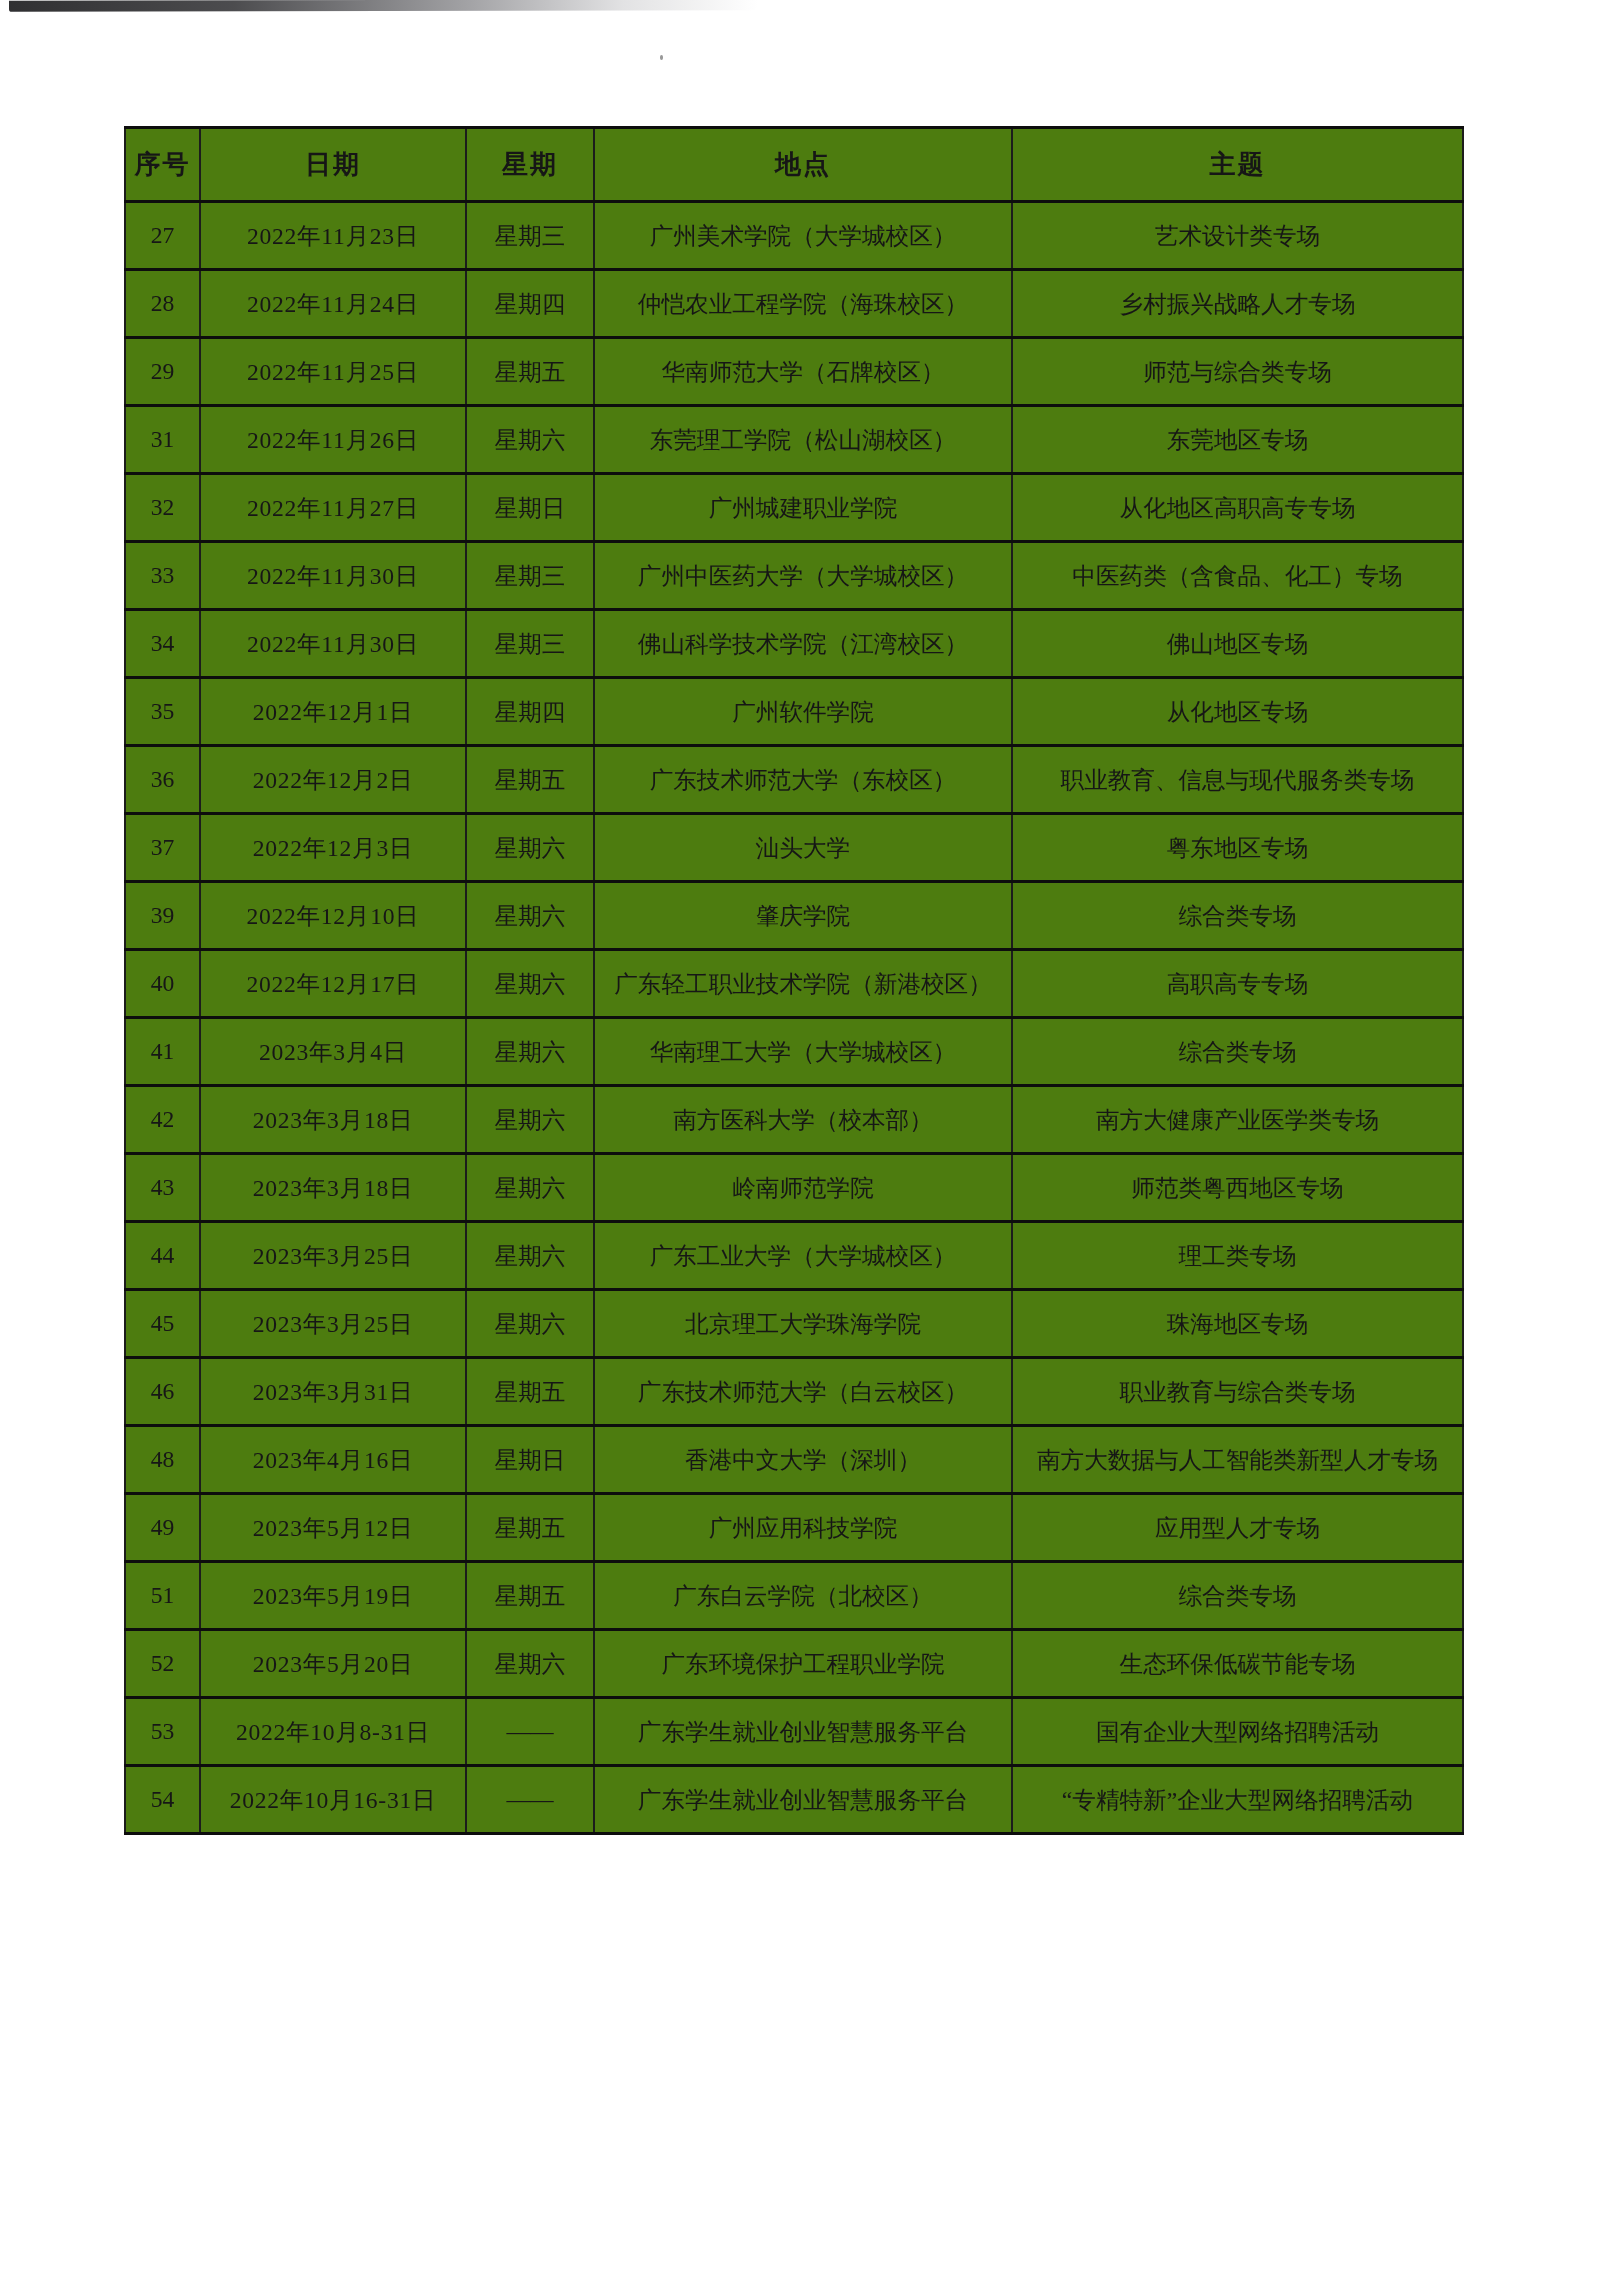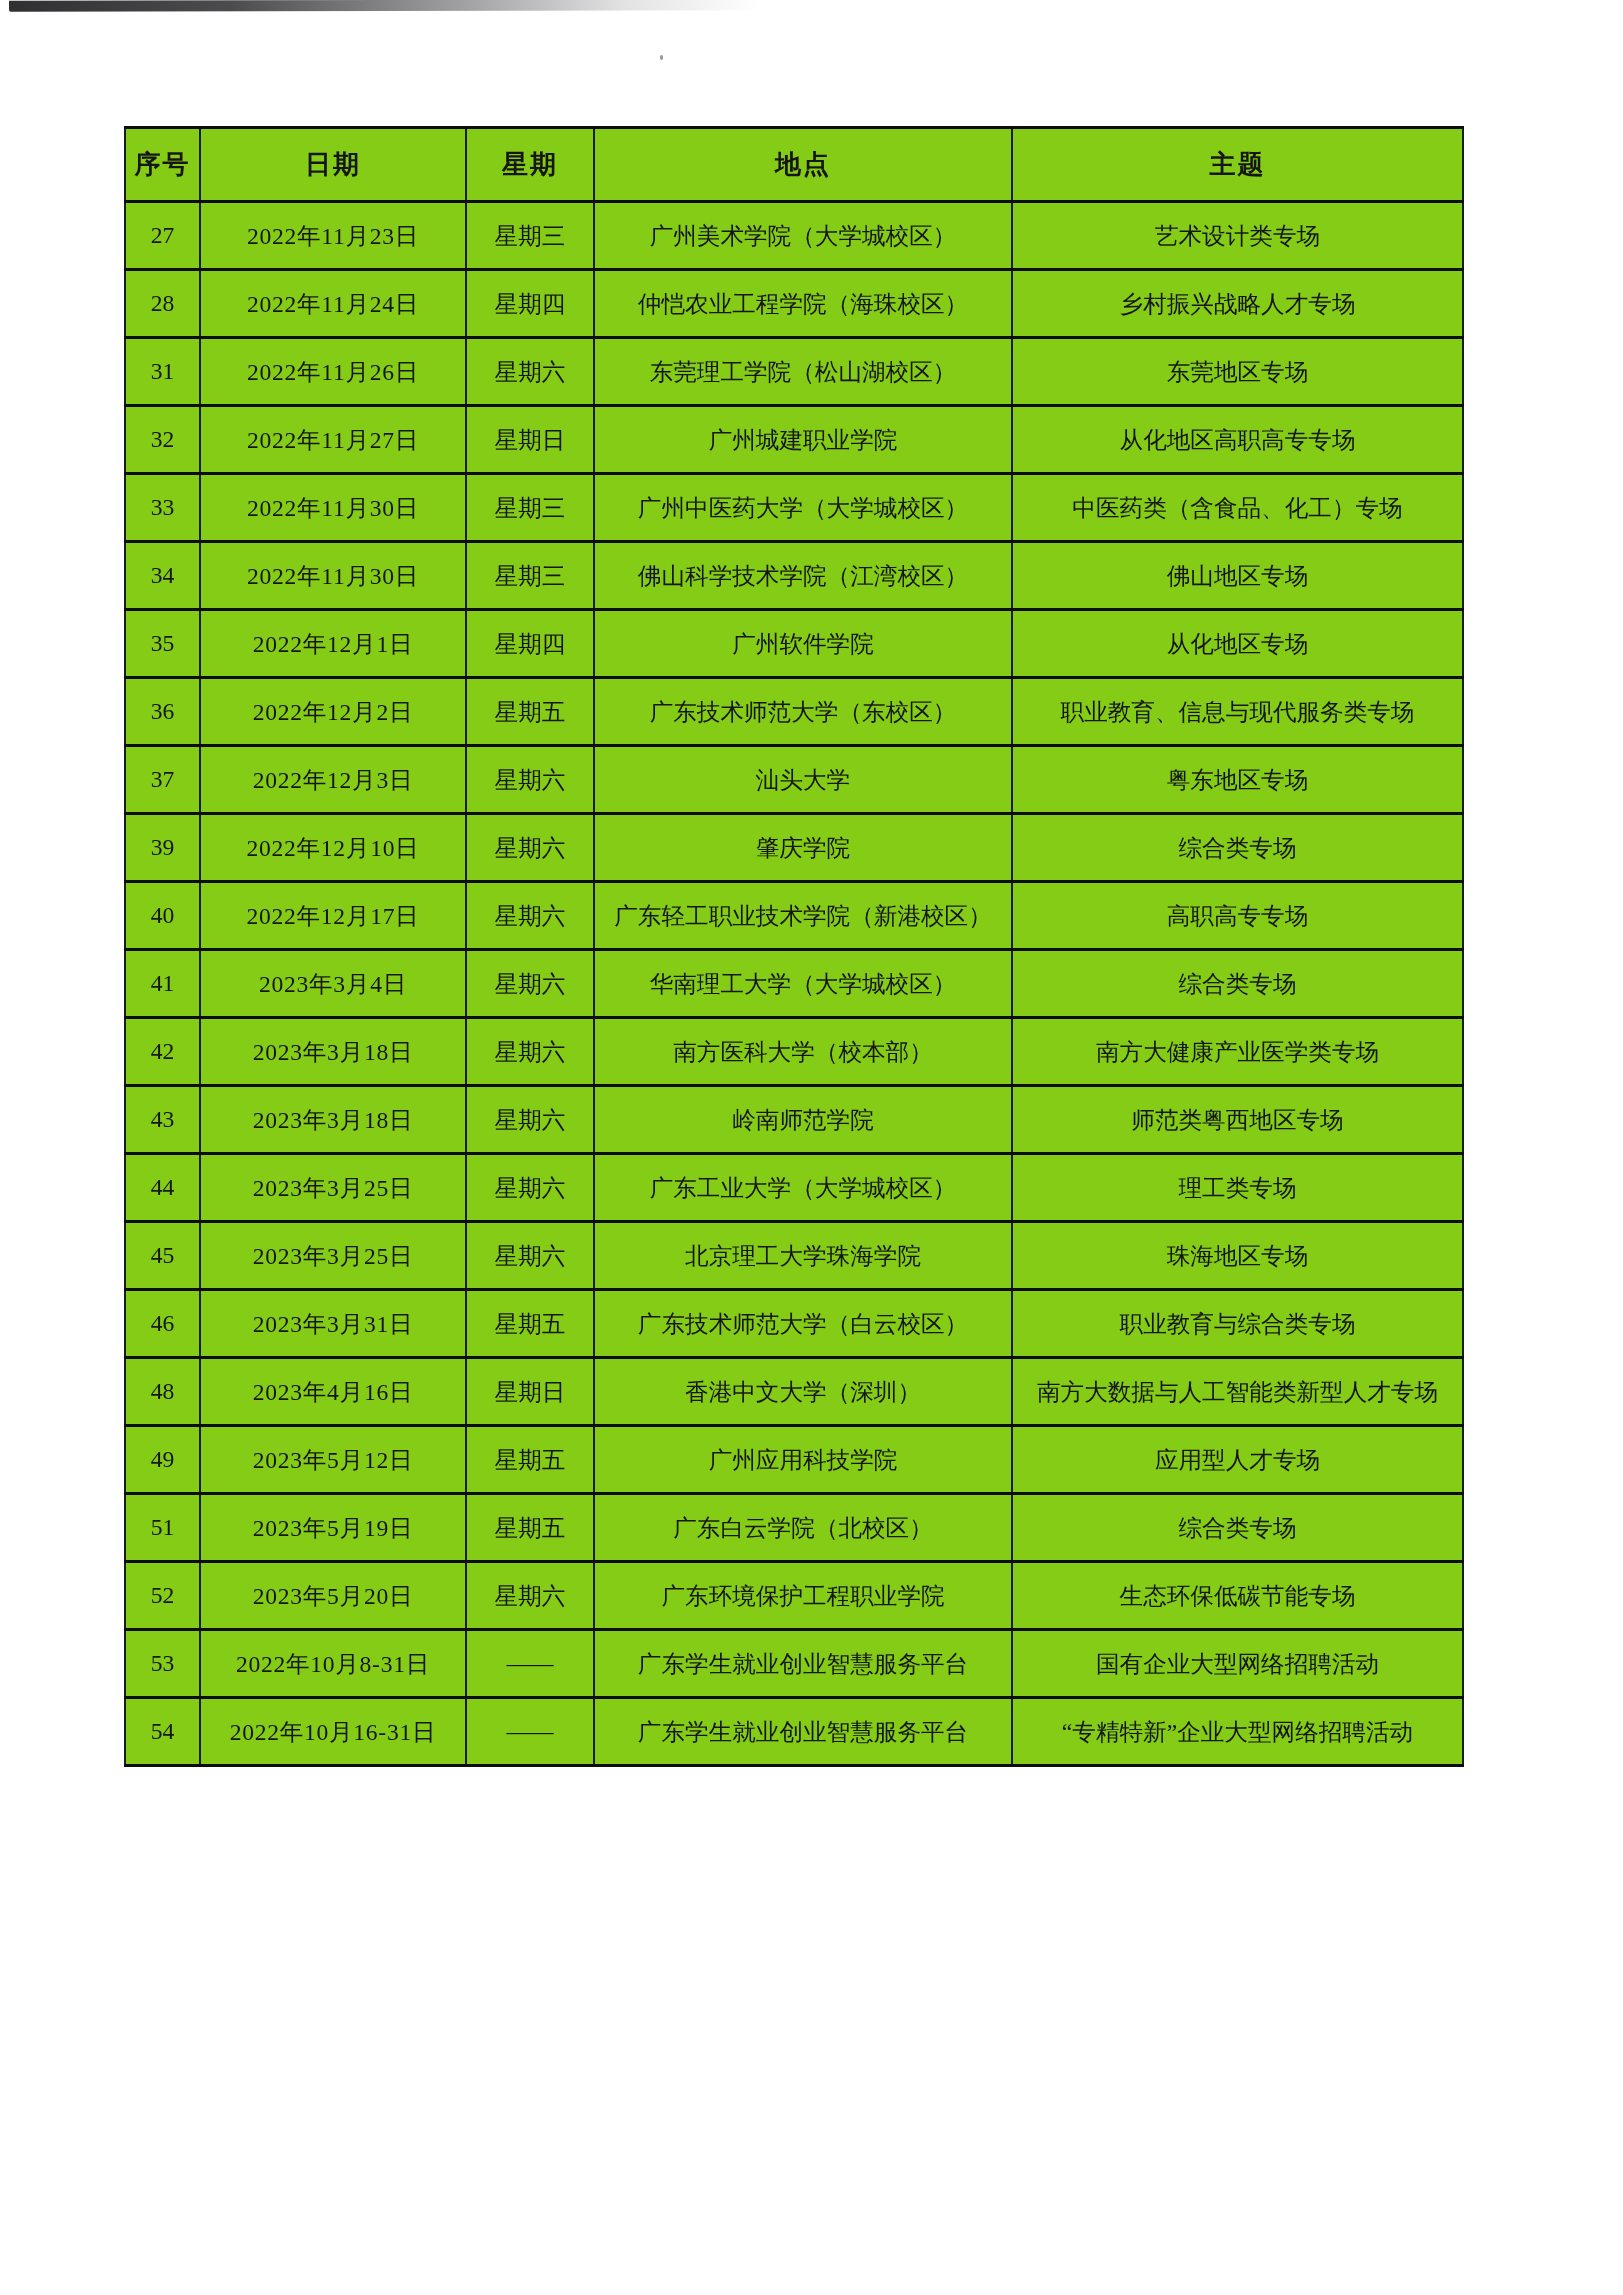--- a/index.html
+++ b/index.html
@@ -40,21 +40,21 @@
   .speck-2 { left: 1216px; top: 1337px; width: 4.6px; height: 3.3px; }
 
   
   table.doc-table {
     position: absolute;
     left: 124px;
     top: 126px;
     width: 1339px;
     border-collapse: collapse;
     table-layout: fixed;
-    background: #84cc16;
+    background: #4d7c0f;
   }
   table.doc-table th,
   table.doc-table td {
     border-top: 3.9px solid #0d0d0d;
     border-bottom: 3.9px solid #0d0d0d;
     border-left: 2px solid #1c1c1c;
     border-right: 2px solid #1c1c1c;
     padding: 0;
     overflow: hidden;
     white-space: nowrap;
@@ -122,20 +122,27 @@
         <td class="c-theme">艺术设计类专场</td>
       </tr>
       <tr>
         <td class="c-num">28</td>
         <td class="c-date">2022年11月24日</td>
         <td class="c-weekday">星期四</td>
         <td class="c-location">仲恺农业工程学院（海珠校区）</td>
         <td class="c-theme">乡村振兴战略人才专场</td>
       </tr>
       <tr>
+        <td class="c-num">29</td>
+        <td class="c-date">2022年11月25日</td>
+        <td class="c-weekday">星期五</td>
+        <td class="c-location">华南师范大学（石牌校区）</td>
+        <td class="c-theme">师范与综合类专场</td>
+      </tr>
+      <tr>
         <td class="c-num">31</td>
         <td class="c-date">2022年11月26日</td>
         <td class="c-weekday">星期六</td>
         <td class="c-location">东莞理工学院（松山湖校区）</td>
         <td class="c-theme">东莞地区专场</td>
       </tr>
       <tr>
         <td class="c-num">32</td>
         <td class="c-date">2022年11月27日</td>
         <td class="c-weekday">星期日</td>

